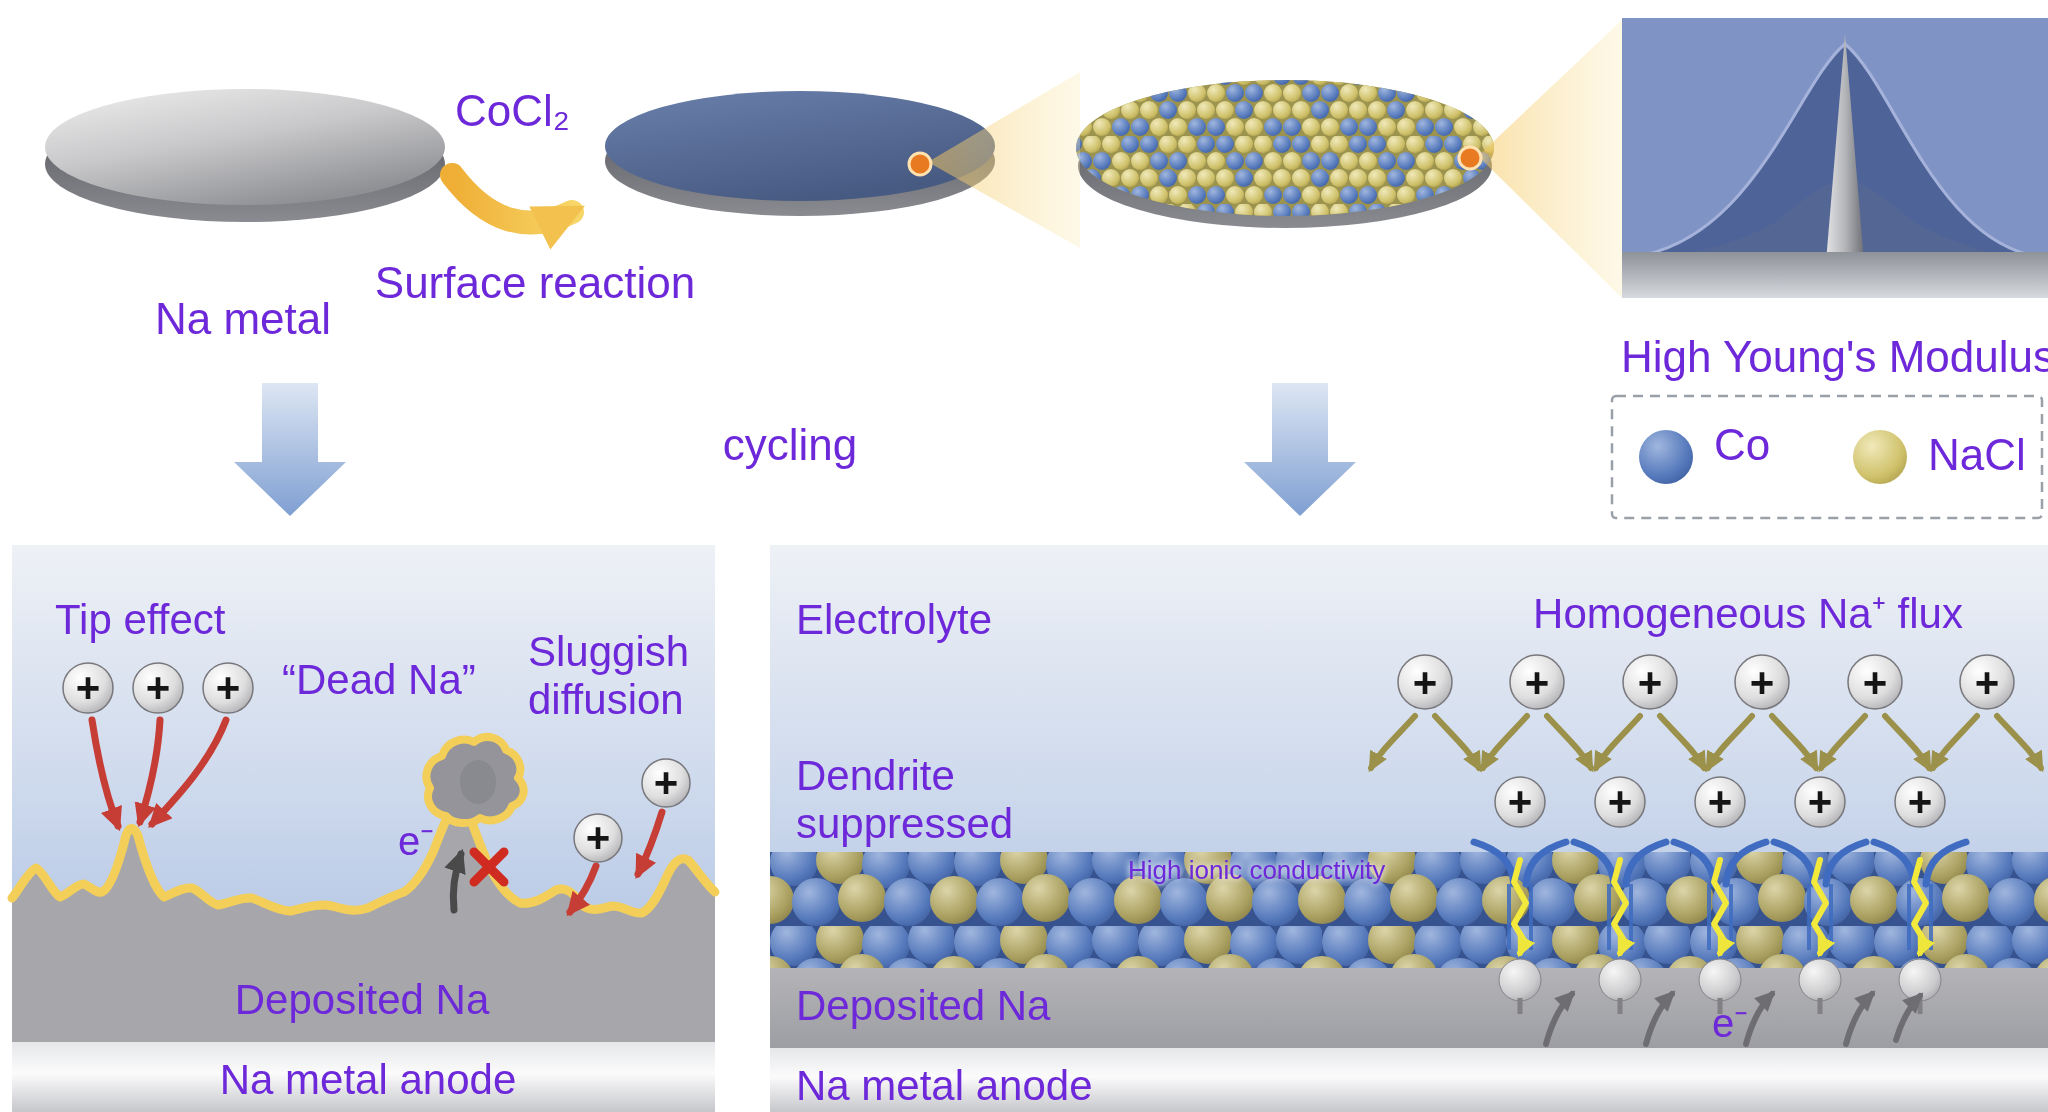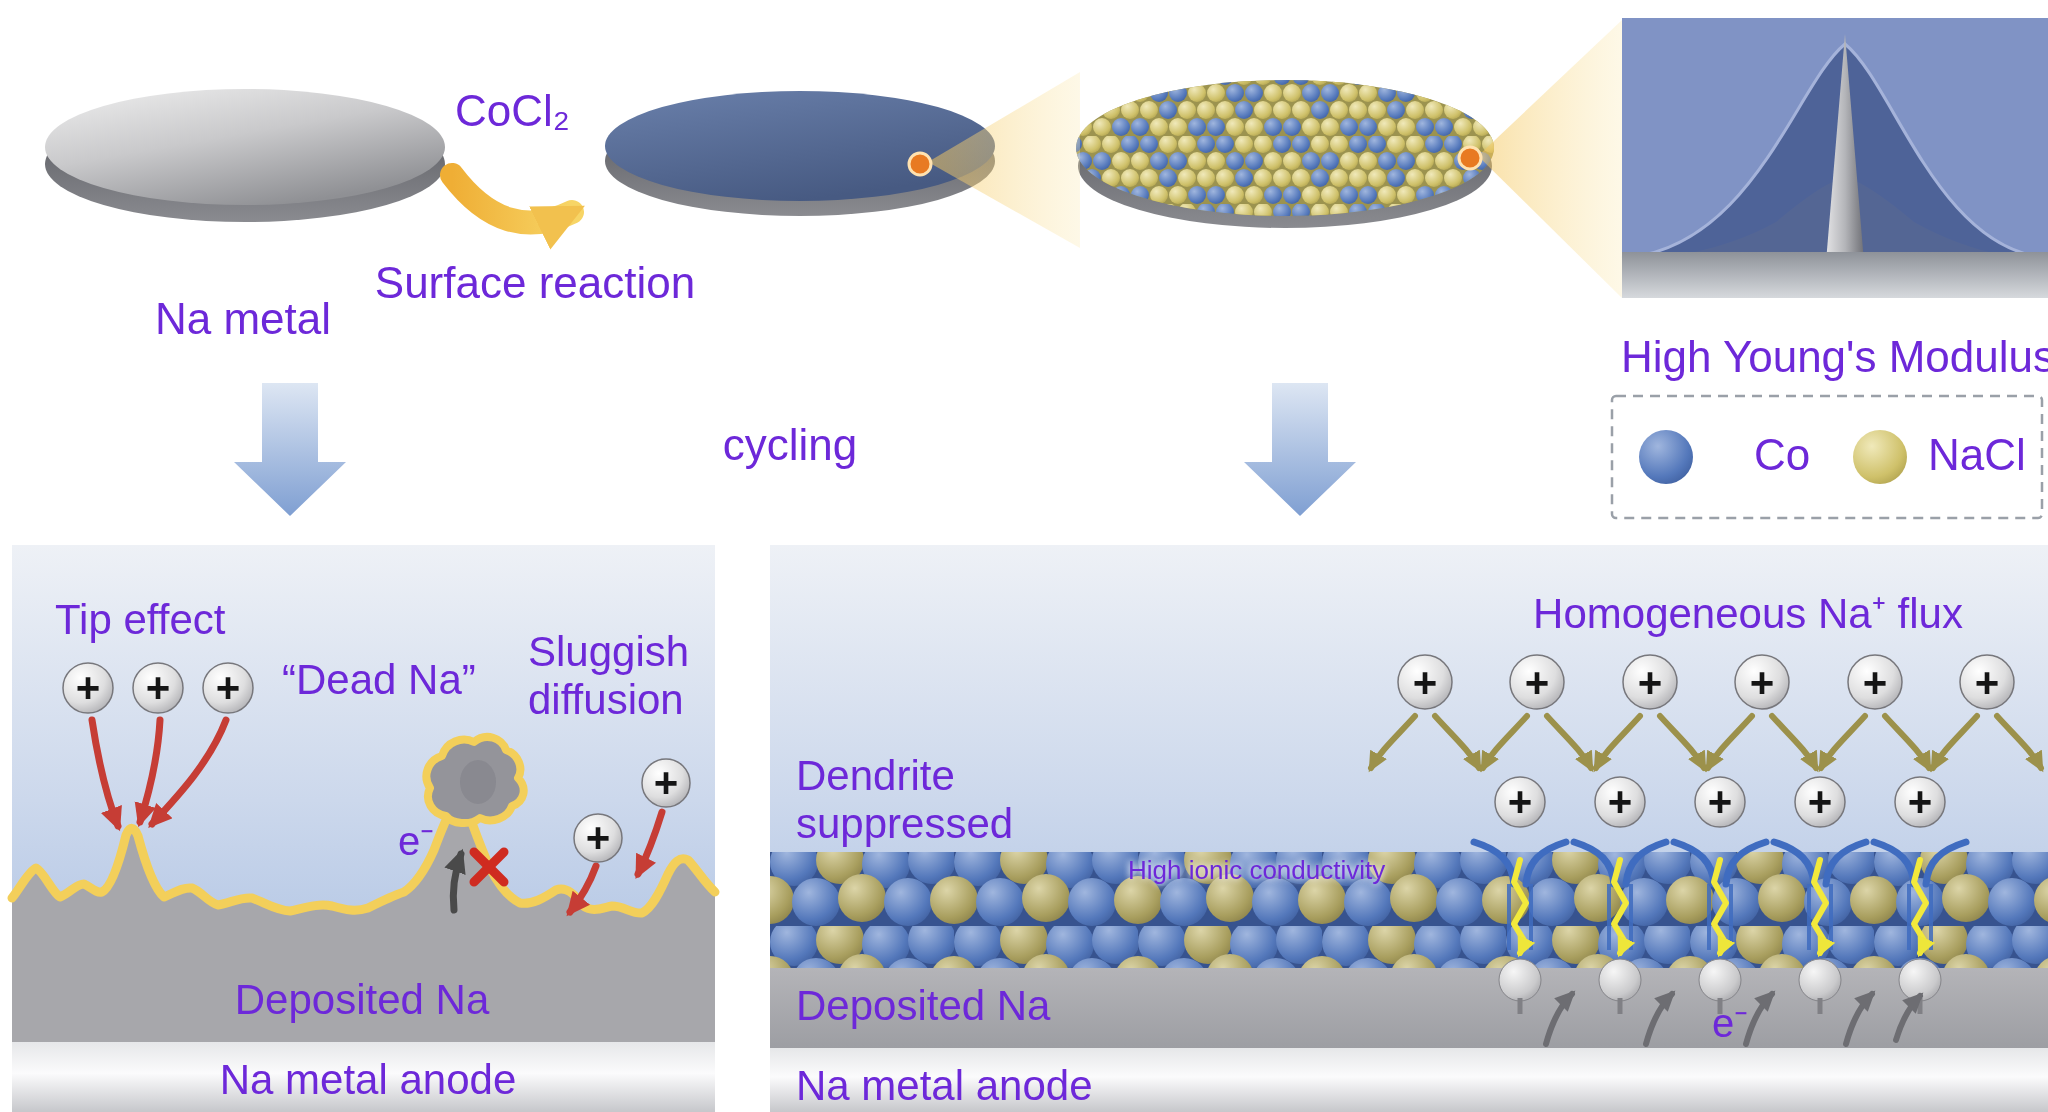--- a/index.html
+++ b/index.html
@@ -399,32 +399,33 @@
     </g>
 
     <rect x="770" y="1048" width="1278" height="64" fill="url(#gAnode)"></rect>
   </g>
 </svg>
 
 <div class="lbl big center" style="left:243px; top:294px;">Na metal</div>
 <div class="lbl big" style="left:455px; top:86px;">CoCl₂</div>
 <div class="lbl big center" style="left:535px; top:258px;">Surface reaction</div>
 <div class="lbl big center" style="left:1838px; top:332px;">High Young's Modulus</div>
-<div class="lbl big" style="left:1714px; top:430px;margin-left:40px;">Co</div>
+<div class="lbl big" style="left:1714px; top:420px;">Co</div>
 <div class="lbl big" style="left:1928px; top:430px;">NaCl</div>
 
 <div class="lbl big center" style="left:790px; top:420px;">cycling</div>
 
 <div class="lbl" style="left:55px; top:596px;">Tip effect</div>
 <div class="lbl" style="left:282px; top:656px;">“Dead Na”</div>
 <div class="lbl wrap" style="left:528px; top:628px; width:200px;">Sluggish diffusion</div>
 <div class="lbl" style="left:398px; top:818px; font-size:40px;">e⁻</div>
 <div class="lbl center" style="left:362px; top:976px;">Deposited Na</div>
 <div class="lbl center" style="left:368px; top:1056px;">Na metal anode</div>
 
+<div class="lbl" style="left:796px; top:596px;">Electrolyte</div>
 <div class="lbl center" style="left:1748px; top:590px;">Homogeneous Na⁺ flux</div>
 <div class="lbl wrap" style="left:796px; top:752px; width:280px;">Dendrite suppressed</div>
 <div class="lbl halo" style="left:1128px; top:856px; font-size:26px;">High ionic conductivity</div>
 <div class="lbl" style="left:796px; top:982px;">Deposited Na</div>
 <div class="lbl" style="left:1712px; top:1000px; font-size:40px;">e⁻</div>
 <div class="lbl" style="left:796px; top:1062px;">Na metal anode</div>
 
 </div>
 
 </body></html>

